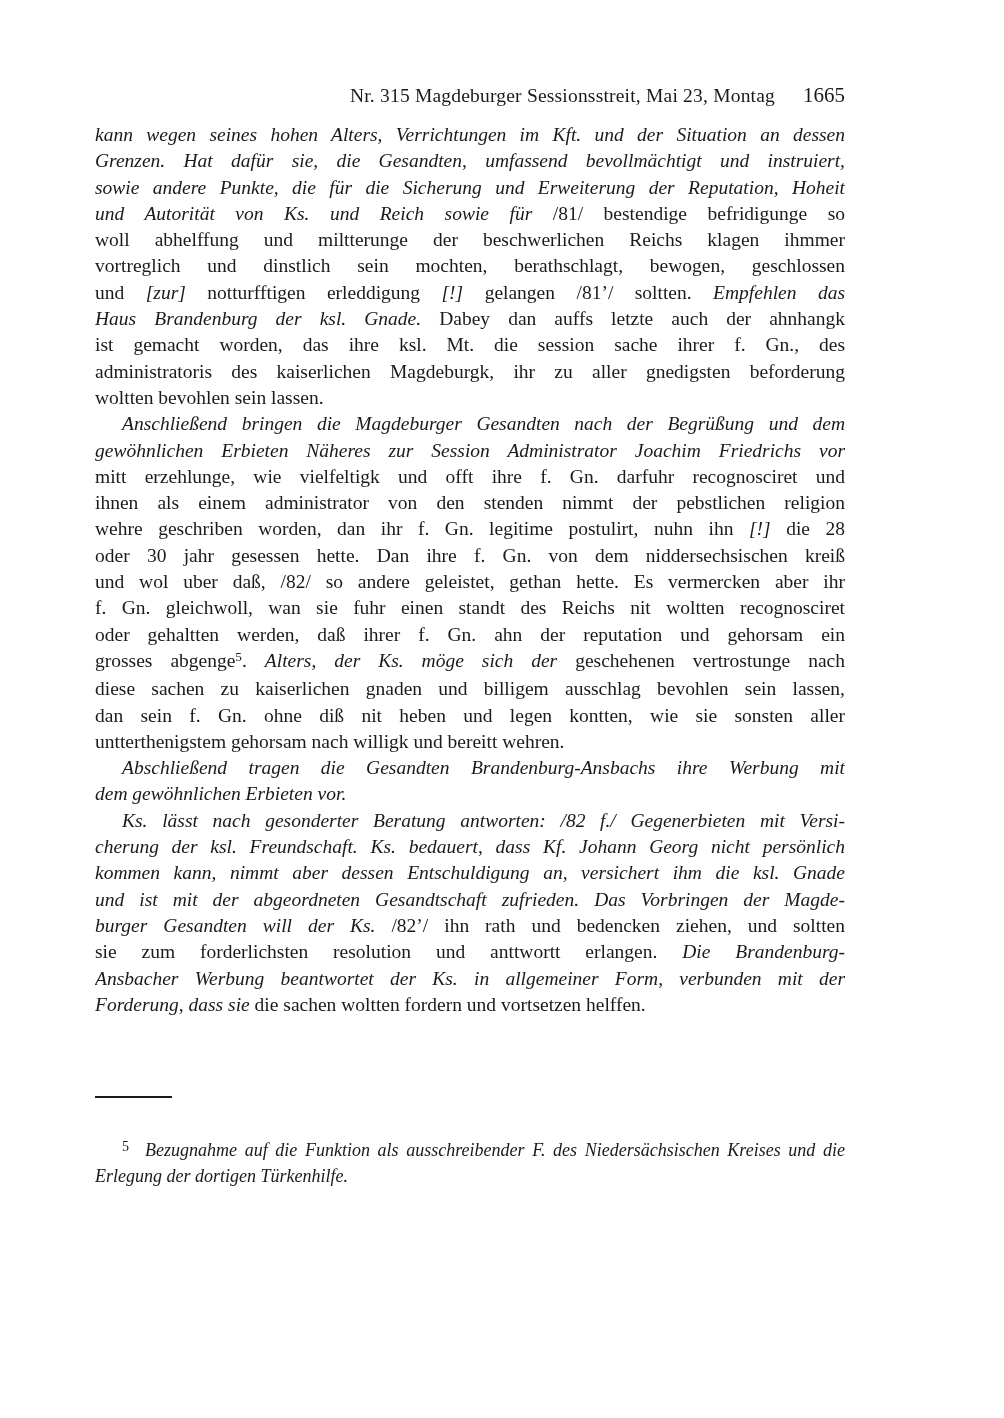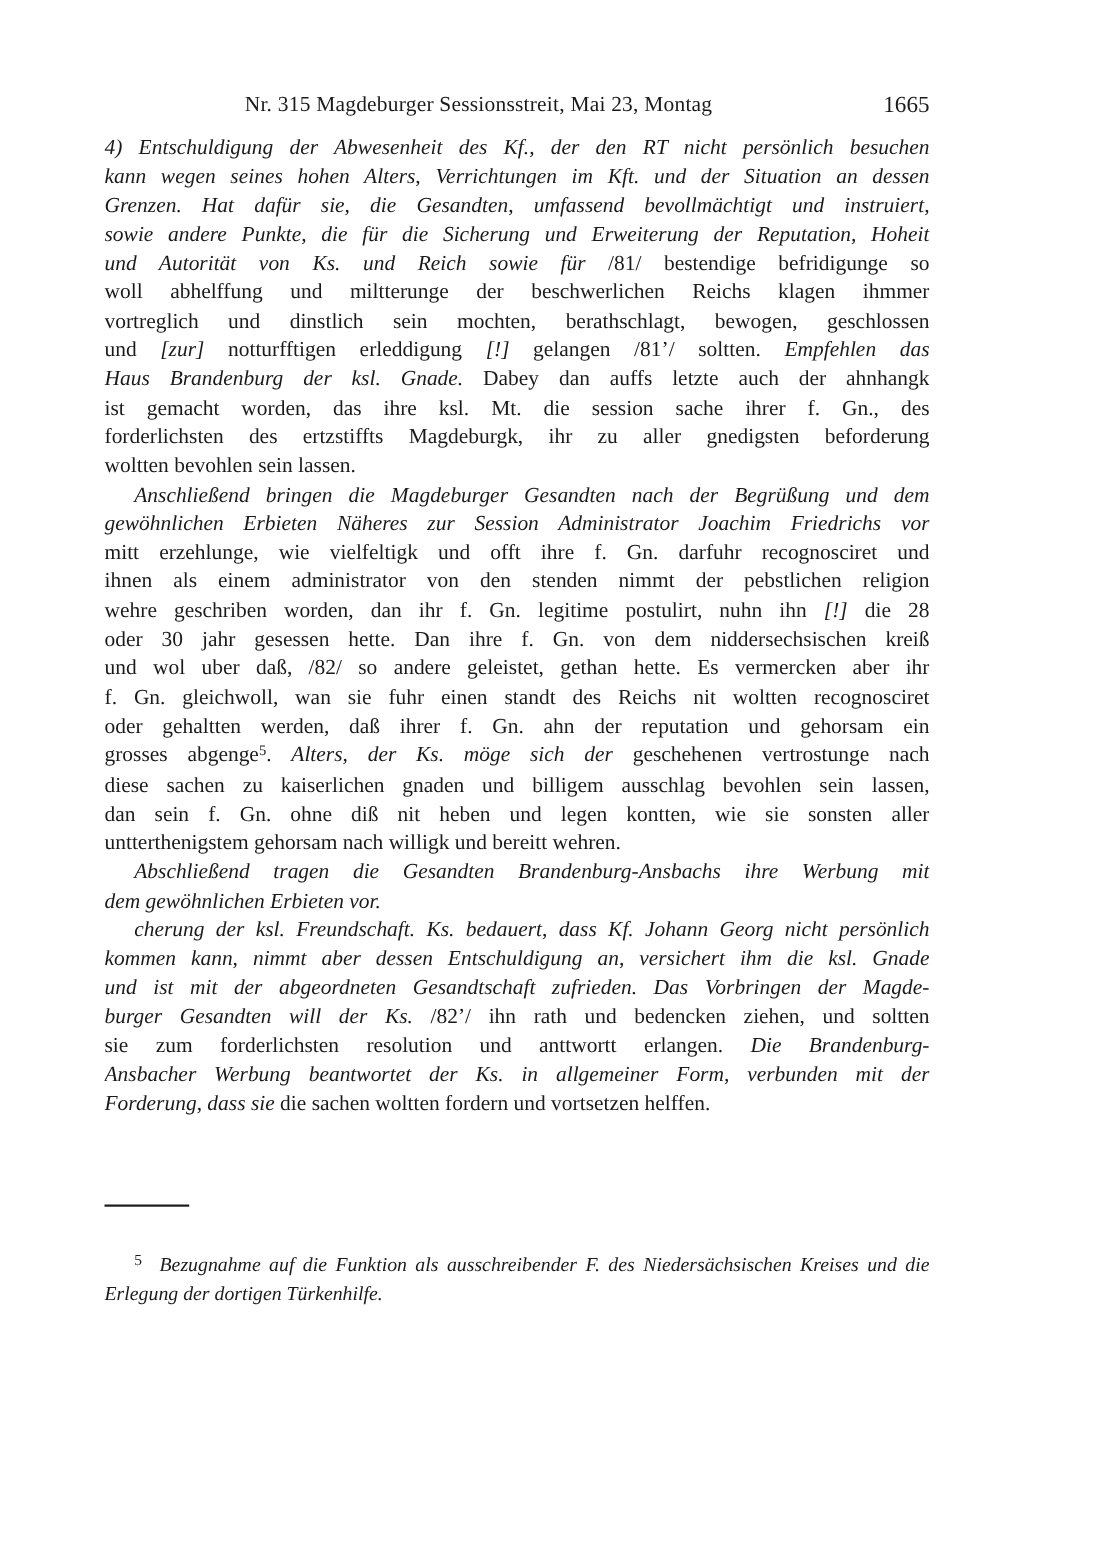--- a/index.html
+++ b/index.html
@@ -15,21 +15,21 @@
 
   
   .runhead {
     padding-top: 82px;
     position: relative;
     height: 27px;
     margin-bottom: 13px;
   }
   .runhead-title {
     position: absolute; left: 0; right: 70px;
-    text-align: center;
+    text-align: right;
     font-size: 19.5px; line-height: 27px;
     letter-spacing: 0.2px;
   }
   .runhead-folio {
     position: absolute; right: 0; top: 82px;
     font-size: 21px; line-height: 27px;
   }
 
   
   .bodytext { font-size: 19.5px; }
@@ -66,31 +66,30 @@
 <div class="sheet">
   <div class="textblock">
 
     <div class="runhead">
       <div class="runhead-title">Nr. 315 Magdeburger Sessionsstreit, Mai 23, Montag</div>
       <div class="runhead-folio">1665</div>
     </div>
 
     <div class="bodytext">
         <div class="para">
-          <div class="line"><span class="it">4) Entschuldigung der Abwesenheit des Kf., der den RT nicht persönlich besuchen</span></div>
           <div class="line"><span class="it">kann wegen seines hohen Alters, Verrichtungen im Kft. und der Situation an dessen</span></div>
           <div class="line"><span class="it">Grenzen. Hat dafür sie, die Gesandten, umfassend bevollmächtigt und instruiert,</span></div>
           <div class="line"><span class="it">sowie andere Punkte, die für die Sicherung und Erweiterung der Reputation, Hoheit</span></div>
           <div class="line"><span class="it">und Autorität von Ks. und Reich sowie für </span><span>/81/ bestendige befridigunge so</span></div>
           <div class="line"><span>woll abhelffung und miltterunge der beschwerlichen Reichs klagen ihmmer</span></div>
           <div class="line"><span>vortreglich und dinstlich sein mochten, berathschlagt, bewogen, geschlossen</span></div>
           <div class="line"><span>und </span><span class="it">[zur]</span><span> notturfftigen erleddigung </span><span class="it">[!]</span><span> gelangen /81’/ soltten. </span><span class="it">Empfehlen das</span></div>
           <div class="line"><span class="it">Haus Brandenburg der ksl. Gnade.</span><span> Dabey dan auffs letzte auch der ahnhangk</span></div>
           <div class="line"><span>ist gemacht worden, das ihre ksl. Mt. die session sache ihrer f. Gn., des</span></div>
-          <div class="line"><span>forderlichsten des ertzstiffts Magdeburgk, ihr zu aller gnedigsten beforderung</span></div>
+          <div class="line"><span>administratoris des kaiserlichen Magdeburgk, ihr zu aller gnedigsten beforderung</span></div>
           <div class="line last"><span>woltten bevohlen sein lassen.</span></div>
         </div>
         <div class="para indent">
           <div class="line"><span class="it">Anschließend bringen die Magdeburger Gesandten nach der Begrüßung und dem</span></div>
           <div class="line"><span class="it">gewöhnlichen Erbieten Näheres zur Session Administrator Joachim Friedrichs vor</span></div>
           <div class="line"><span>mitt erzehlunge, wie vielfeltigk und offt ihre f. Gn. darfuhr recognosciret und</span></div>
           <div class="line"><span>ihnen als einem administrator von den stenden nimmt der pebstlichen religion</span></div>
           <div class="line"><span>wehre geschriben worden, dan ihr f. Gn. legitime postulirt, nuhn ihn </span><span class="it">[!]</span><span> die 28</span></div>
           <div class="line"><span>oder 30 jahr gesessen hette. Dan ihre f. Gn. von dem niddersechsischen kreiß</span></div>
           <div class="line"><span>und wol uber daß, /82/ so andere geleistet, gethan hette. Es vermercken aber ihr</span></div>
@@ -99,20 +98,21 @@
           <div class="line"><span>grosses abgenge</span><span class="sup">5</span><span>. </span><span class="it">Alters, der Ks. möge sich der </span><span>geschehenen vertrostunge nach</span></div>
           <div class="line"><span>diese sachen zu kaiserlichen gnaden und billigem ausschlag bevohlen sein lassen,</span></div>
           <div class="line"><span>dan sein f. Gn. ohne diß nit heben und legen kontten, wie sie sonsten aller</span></div>
           <div class="line last"><span>untterthenigstem gehorsam nach willigk und bereitt wehren.</span></div>
         </div>
         <div class="para indent">
           <div class="line"><span class="it">Abschließend tragen die Gesandten Brandenburg-Ansbachs ihre Werbung mit</span></div>
           <div class="line last"><span class="it">dem gewöhnlichen Erbieten vor.</span></div>
         </div>
         <div class="para indent">
+          <div class="line"><span class="it">Ks. lässt nach gesonderter Beratung antworten: /82 f./ Gegenerbieten mit Versi-</span></div>
           <div class="line"><span class="it">cherung der ksl. Freundschaft. Ks. bedauert, dass Kf. Johann Georg nicht persönlich</span></div>
           <div class="line"><span class="it">kommen kann, nimmt aber dessen Entschuldigung an, versichert ihm die ksl. Gnade</span></div>
           <div class="line"><span class="it">und ist mit der abgeordneten Gesandtschaft zufrieden. Das Vorbringen der Magde-</span></div>
           <div class="line"><span class="it">burger Gesandten will der Ks. </span><span>/82’/ ihn rath und bedencken ziehen, und soltten</span></div>
           <div class="line"><span>sie zum forderlichsten resolution und anttwortt erlangen. </span><span class="it">Die Brandenburg-</span></div>
           <div class="line"><span class="it">Ansbacher Werbung beantwortet der Ks. in allgemeiner Form, verbunden mit der</span></div>
           <div class="line last"><span class="it">Forderung, dass sie </span><span>die sachen woltten fordern und vortsetzen helffen.</span></div>
         </div>
       </div>
 

